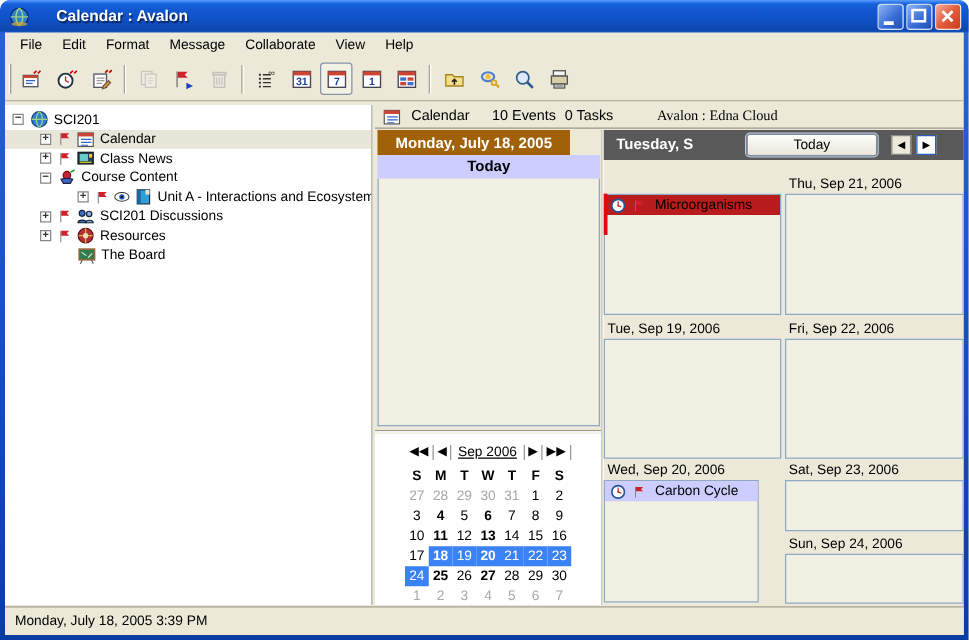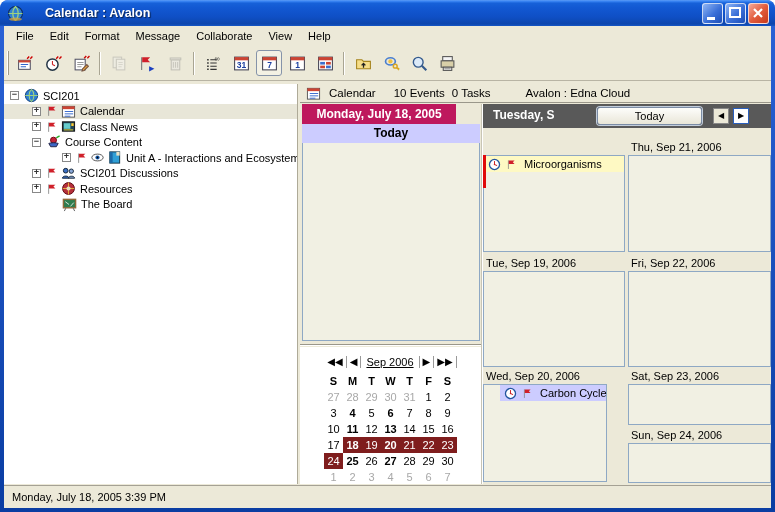--- a/index.html
+++ b/index.html
@@ -40,38 +40,38 @@
   .tree-row.sel { background:#e8e6d8; }
   .expander { width:9px; height:9px; min-width:9px; border:1px solid #888; background:#fff; font:bold 9px/7px "Liberation Mono","DejaVu Sans Mono",monospace; text-align:center; margin-right:5px; color:#333; }
   .exp-spacer { width:9px; min-width:9px; margin-right:5px; }
   .tree-flag { width:12px; min-width:12px; margin-right:3px; } .tree-flag svg { width:12px; height:12px; display:block; }
   .tree-eye { width:14px; min-width:14px; margin-right:2px; } .tree-eye svg { width:13px; height:13px; display:block; }
   .tree-ico { width:16px; min-width:16px; margin-right:3px; } .tree-ico svg { width:15px; height:15px; display:block; }
 
   .right-panel { position:absolute; left:296px; top:0; width:471px; height:403px; }
   .rp-header { position:absolute; left:0; top:3px; width:471px; height:19px; border-bottom:1px solid #9a978a; display:flex; align-items:center; font-size:11.5px; }
   .rp-header .hico { width:15px; height:15px; margin:0 8px 0 6px; } .rp-header .hico svg { width:15px; height:15px; display:block; }
-  .rp-title { margin-right:18px; } .rp-count { margin-right:7px; } .rp-context { margin-left:28px; }
-
-  
-  .day-head { position:absolute; left:2px; top:23px; width:154px; height:20px; background:#be185d; color:#fff; font-weight:bold; font-size:12px; text-align:center; line-height:20px; }
+  .rp-title { margin-right:18px; } .rp-count { margin-right:7px; } .rp-context { margin-left:28px;font-family:Liberation Serif, serif; }
+
+  
+  .day-head { position:absolute; left:2px; top:23px; width:154px; height:20px; background:#a16207; color:#fff; font-weight:bold; font-size:12px; text-align:center; line-height:20px; }
   .today-band { position:absolute; left:2px; top:43px; width:178px; height:19px; background:#ccccff; color:#000; font-weight:bold; font-size:12px; text-align:center; line-height:19px; }
   .day-body { position:absolute; left:2px; top:62px; width:178px; height:198px; background:#f1f0e3; border:1px solid #8ea8c4; border-top:none; }
   .mc-divider { position:absolute; left:0; top:263px; width:181px; height:2px; border-top:1px solid #9a978a; border-bottom:1px solid #fff; }
   .minical-panel { position:absolute; left:0; top:266px; width:181px; height:137px; background:#fff; }
   .minical { width:140px; margin:8px auto 0 auto; font-size:11px; text-align:center; }
   .mc-nav { display:flex; justify-content:center; align-items:center; height:14px; margin-bottom:4px; }
   .mc-nav-btn { padding:0 3px; border-right:1px solid #999; font-size:10px; line-height:12px; color:#000; }
   .mc-month { padding:0 5px; text-decoration:underline; border-right:1px solid #999; }
   .mc-row { height:16px; }
   .mc-cell { display:inline-block; width:19px; height:16px; line-height:16px; text-align:center; }
   .mc-dow { font-weight:bold; }
   .mc-cell.m { color:#a8a8a8; }
   .mc-cell.b { font-weight:bold; }
-  .mc-cell.s { background:#7f1d1d; color:#fff; }
+  .mc-cell.s { background:#3b82f6; color:#fff; }
 
   
   .wk-head { position:absolute; left:183px; top:23px; width:288px; height:24px; background:#595959; }
   .wk-head-label { position:absolute; left:10px; top:4px; width:100px; overflow:hidden; white-space:nowrap; color:#fff; font-weight:bold; font-size:12px; }
   .xp-btn { position:absolute; right:69px; top:3px; width:105px; height:18px; background:linear-gradient(180deg,#fdfdfb,#e9e6d8); border:1px solid #7b8ca5; border-radius:3px; font-size:11px; text-align:center; line-height:16px; box-shadow:0 0 0 1px #c2cddc; }
   .wk-arrow { position:absolute; top:4px; width:16px; height:16px; font-size:8px; line-height:14px; text-align:center; color:#000; }
   .wk-arrow.prev { right:42px; background:#ece9d8; border:1px solid #888; }
   .wk-arrow.next { right:22px; background:#fff; border:1px solid #2a5fbd; }
   .wk-grid { position:absolute; left:183px; top:58px; width:288px; height:345px; }
   .wk-dayhead { position:absolute; height:14px; font-size:11px; color:#000; padding-left:3px; white-space:nowrap; }
@@ -454,42 +454,42 @@
 
         <div class="wk-head">
           <span class="wk-head-label">Tuesday, S</span>
           <span class="xp-btn">Today</span>
           <span class="wk-arrow prev">◀</span>
           <span class="wk-arrow next">▶</span>
         </div>
 
         <div class="wk-grid">
             <div class="wk-cell" style="left: 0px; top: 16px; width: 142px; height: 97px;">
-              <div class="event" style="background: #fef9c3;">
+              <div class="event" style="background: #b91c1c;">
                 <span class="ev-clock">
                   <svg viewBox="0 0 16 16">
                     <circle cx="8" cy="8" r="6.2" fill="#fff" stroke="#23559e" stroke-width="1.6"></circle>
                     <path d="M8 8V3.8M8 8l3.2 1.4" stroke="#c22" stroke-width="1.2" fill="none"></path>
                     <circle cx="8" cy="8" r=".9" fill="#c22"></circle>
                   </svg>
                 </span>
                 <span class="ev-flag">
                   <svg viewBox="0 0 16 16">
                     <path d="M3.5 2v12.5" stroke="#777"></path>
                     <path d="M4 2.2h8.5l-2.6 2.6 2.6 2.6H4z" fill="#d0202a"></path>
                   </svg>
                 </span>
                 <span class="ev-title">Microorganisms</span>
               </div>
               <div class="day-marker"></div>
             </div>
             <div class="wk-dayhead" style="left: 0px; top: 118px; width: 142px;">Tue, Sep 19, 2006</div>
             <div class="wk-cell" style="left: 0px; top: 132px; width: 142px; height: 96px;"></div>
             <div class="wk-dayhead" style="left: 0px; top: 231px; width: 142px;">Wed, Sep 20, 2006</div>
-            <div class="wk-cell" style="left: 0px; top: 245px; width: 124px; height: 98px; padding-left: 16px;">
+            <div class="wk-cell" style="left: 0px; top: 245px; width: 124px; height: 98px;">
               <div class="event" style="background: rgb(204, 204, 255);">
                 <span class="ev-clock">
                   <svg viewBox="0 0 16 16">
                     <circle cx="8" cy="8" r="6.2" fill="#fff" stroke="#23559e" stroke-width="1.6"></circle>
                     <path d="M8 8V3.8M8 8l3.2 1.4" stroke="#c22" stroke-width="1.2" fill="none"></path>
                     <circle cx="8" cy="8" r=".9" fill="#c22"></circle>
                   </svg>
                 </span>
                 <span class="ev-flag">
                   <svg viewBox="0 0 16 16">

